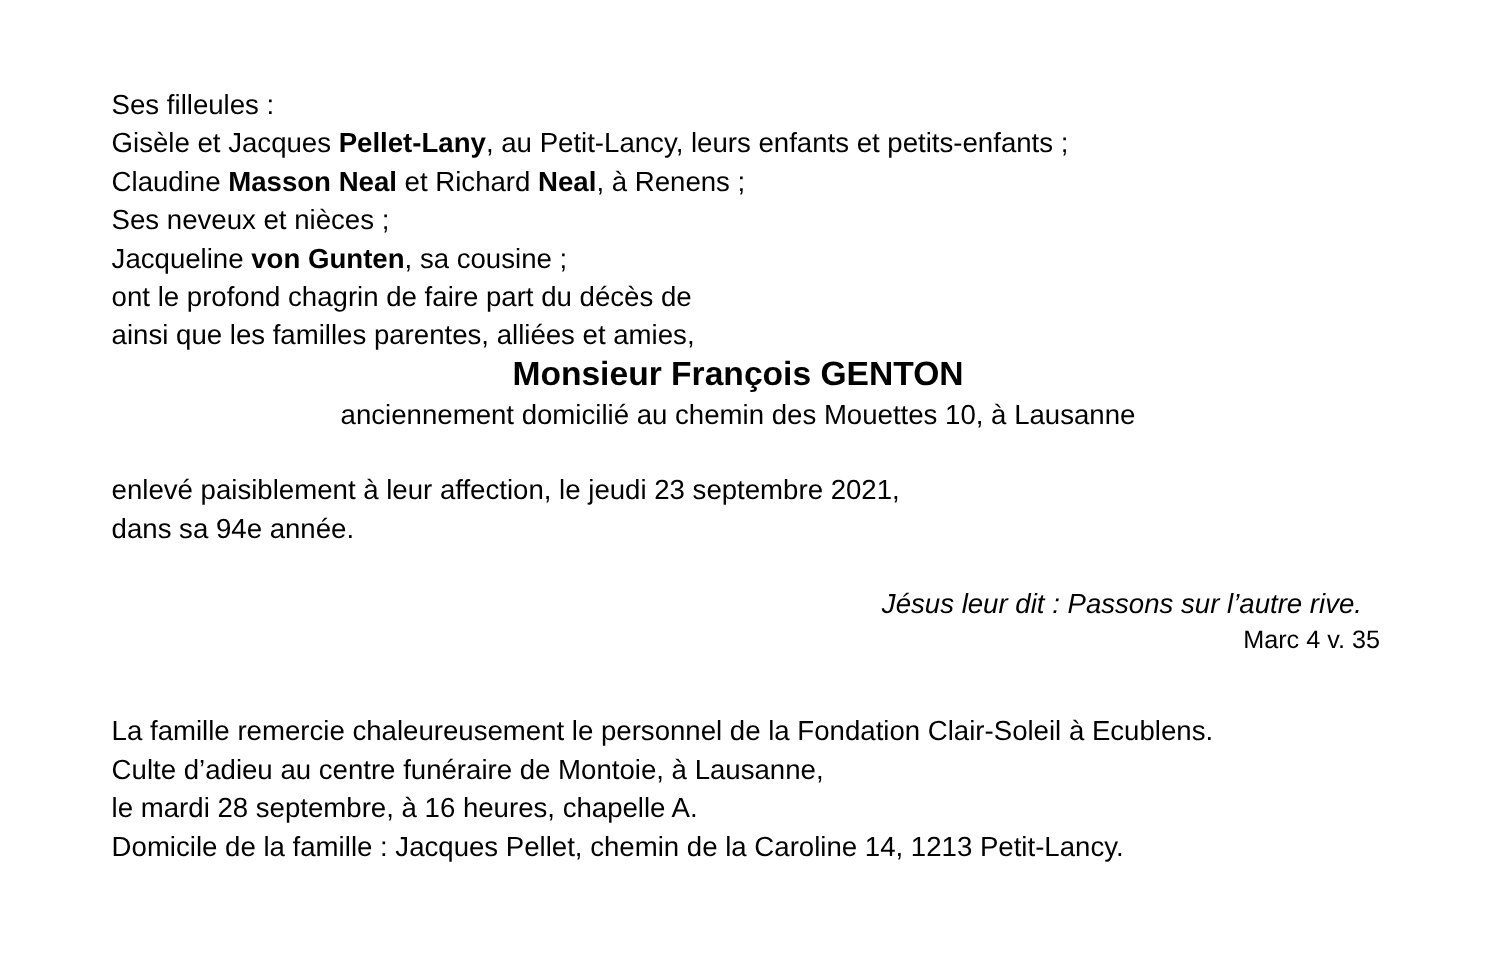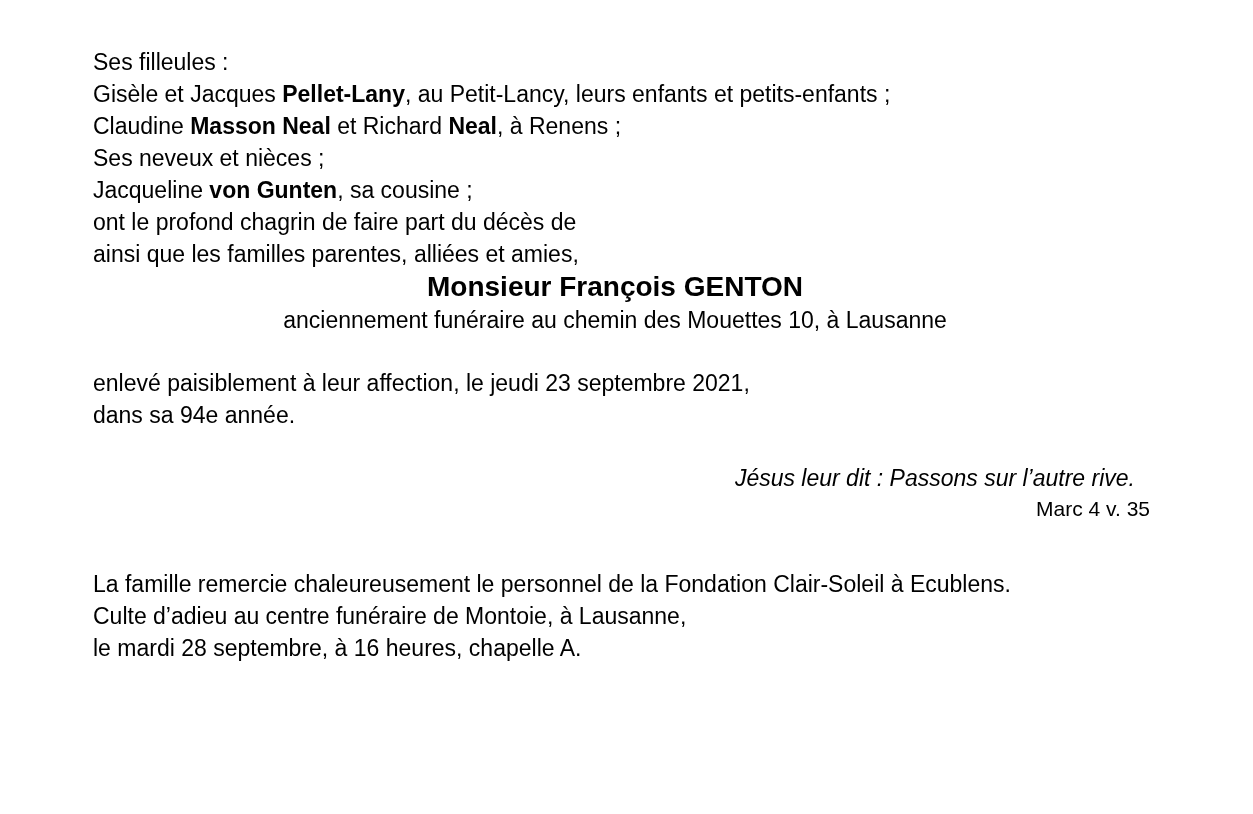--- a/index.html
+++ b/index.html
@@ -8,21 +8,21 @@
     background: #ffffff;
   }
   body {
     width: 1253px;
     height: 814px;
     overflow: hidden;
     font-family: "Liberation Sans", sans-serif;
     color: #000000;
   }
   .content {
-    padding-top: 46px;
+    padding-top: 71px;
     padding-left: 93px;
     box-sizing: border-box;
     width: 1253px;
   }
   p {
     margin: 0;
   }
   .line {
     font-size: 23px;
     line-height: 32px;
@@ -78,32 +78,33 @@
     <p class="line"><span>Gisèle et Jacques </span><span class="bold">Pellet-Lany</span><span>, au Petit-Lancy, leurs enfants et petits-enfants ;</span></p>
     <p class="line"><span>Claudine </span><span class="bold">Masson Neal</span><span> et Richard </span><span class="bold">Neal</span><span>, à Renens ;</span></p>
     <p class="line"><span>Ses neveux et nièces ;</span></p>
     <p class="line"><span>Jacqueline </span><span class="bold">von Gunten</span><span>, sa cousine ;</span></p>
     <p class="line"><span>ont le profond chagrin de faire part du décès de</span></p>
     <p class="line"><span>ainsi que les familles parentes, alliées et amies,</span></p>
   </div>
 
   <div class="center-block">
     <p class="deceased-name">Monsieur François GENTON</p>
-    <p class="deceased-address">anciennement funéraire au chemin des Mouettes 10, à Lausanne</p>
+    <p class="deceased-address">anciennement domicilié au chemin des Mouettes 10, à Lausanne</p>
   </div>
 
   <div class="death-block">
     <p class="line">enlevé paisiblement à leur affection, le jeudi 23 septembre 2021,</p>
     <p class="line">dans sa 94e année.</p>
   </div>
 
   <div class="quote-block">
     <p class="scripture-quote">Jésus leur dit : Passons sur l’autre rive.</p>
     <p class="scripture-reference">Marc 4 v. 35</p>
   </div>
 
   <div class="details-block">
     <p class="line">La famille remercie chaleureusement le personnel de la Fondation Clair-Soleil à Ecublens.</p>
     <p class="line">Culte d’adieu au centre funéraire de Montoie, à Lausanne,</p>
     <p class="line">le mardi 28 septembre, à 16 heures, chapelle A.</p>
+    <p class="line">Domicile de la famille : Jacques Pellet, chemin de la Caroline 14, 1213 Petit-Lancy.</p>
   </div>
 
 </div>
 
 </body></html>

